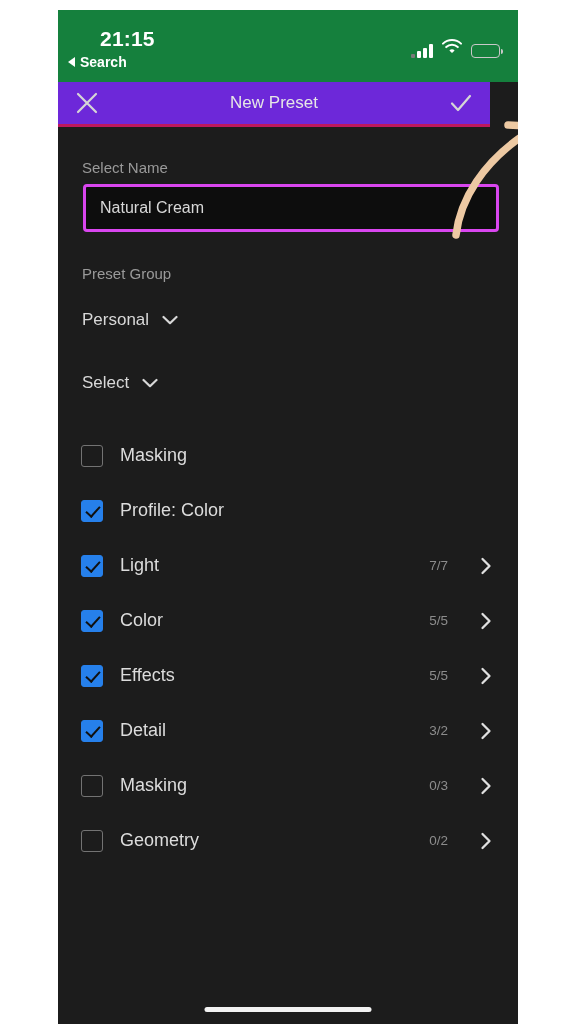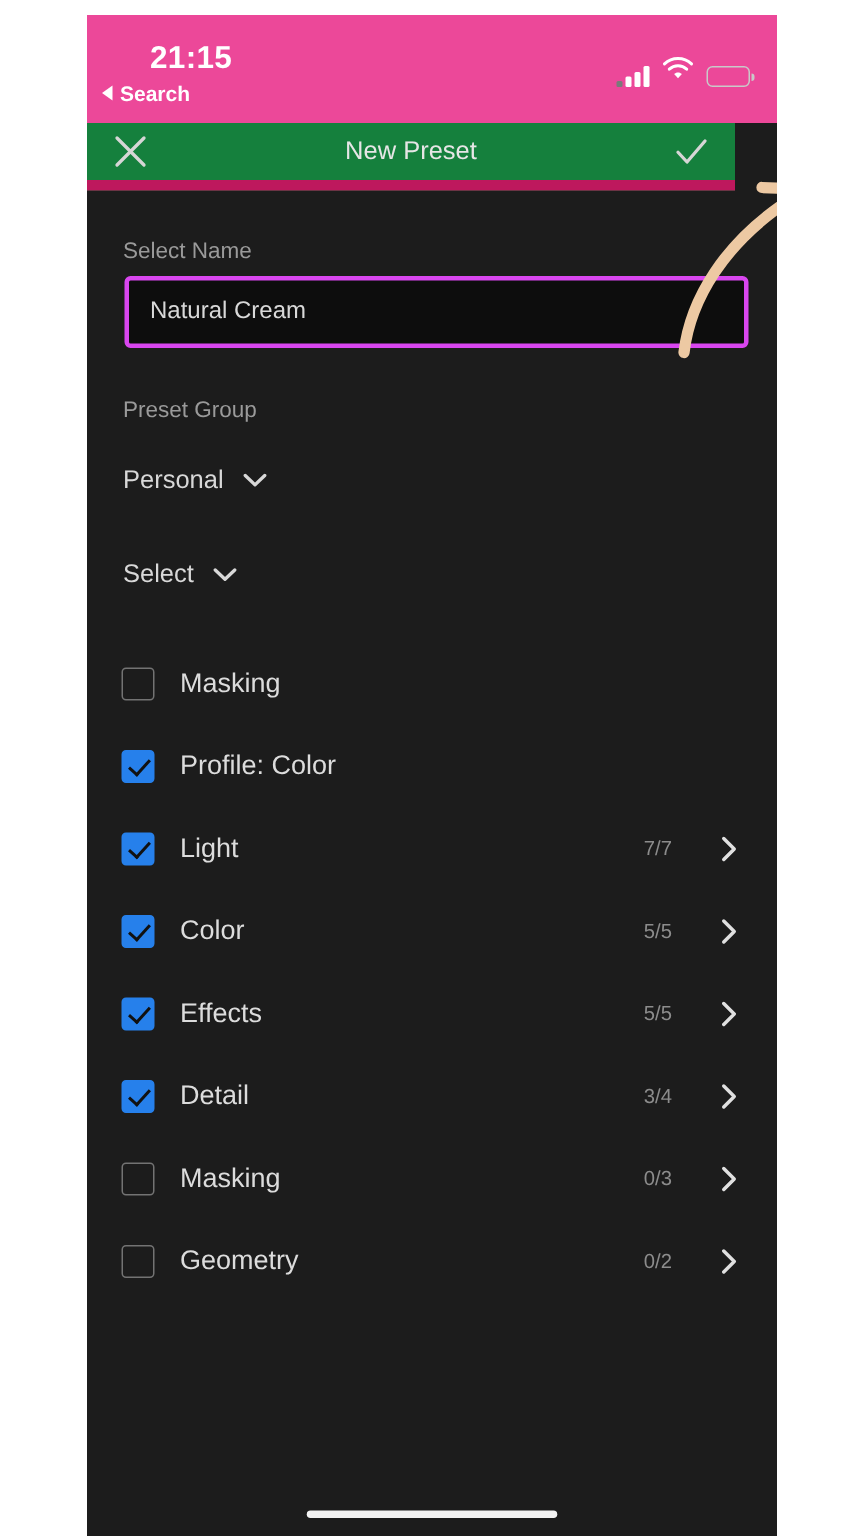--- a/index.html
+++ b/index.html
@@ -29,21 +29,21 @@
     background: #1c1c1c;
     overflow: hidden;
   }
 
   
   .status-bar {
     position: absolute;
     left: 0; top: 0;
     width: 460px;
     height: 72px;
-    background: #ec4899;
+    background: #15803d;
   }
   .status-time {
     position: absolute;
     left: 42px; top: 17px;
     font-size: 21px;
     font-weight: bold;
     color: #ffffff;
     letter-spacing: 0.2px;
   }
   .status-back {
@@ -110,22 +110,22 @@
     background: #f2251f;
     border-radius: 2px;
   }
 
   
   .nav-bar {
     position: absolute;
     left: 0; top: 72px;
     width: 432px;
     height: 45px;
-    background: #15803d;
-    border-bottom: 7px solid #be185d;
+    background: #6d28d9;
+    border-bottom: 3px solid #be185d;
   }
   .nav-close {
     position: absolute;
     left: 16px; top: 50%;
     transform: translateY(-50%);
     width: 26px; height: 26px;
     color: #d6d6d6;
   }
   .nav-title {
     position: absolute;
@@ -361,21 +361,21 @@
             <span class="cb-box on"></span>
             <span class="cb-label">Effects</span>
             <span class="cb-count">5/5</span>
             <span class="cb-chev"><svg viewBox="0 0 12 18" fill="none" style="width:12px;height:18px">
                 <path d="M2.5 2 L9.5 9 L2.5 16" stroke="currentColor" stroke-width="2.3" stroke-linecap="round" stroke-linejoin="round"></path>
               </svg></span>
           </div>
           <div class="cb-row">
             <span class="cb-box on"></span>
             <span class="cb-label">Detail</span>
-            <span class="cb-count">3/4</span>
+            <span class="cb-count">3/2</span>
             <span class="cb-chev"><svg viewBox="0 0 12 18" fill="none" style="width:12px;height:18px">
                 <path d="M2.5 2 L9.5 9 L2.5 16" stroke="currentColor" stroke-width="2.3" stroke-linecap="round" stroke-linejoin="round"></path>
               </svg></span>
           </div>
           <div class="cb-row">
             <span class="cb-box"></span>
             <span class="cb-label">Masking</span>
             <span class="cb-count">0/3</span>
             <span class="cb-chev"><svg viewBox="0 0 12 18" fill="none" style="width:12px;height:18px">
                 <path d="M2.5 2 L9.5 9 L2.5 16" stroke="currentColor" stroke-width="2.3" stroke-linecap="round" stroke-linejoin="round"></path>

